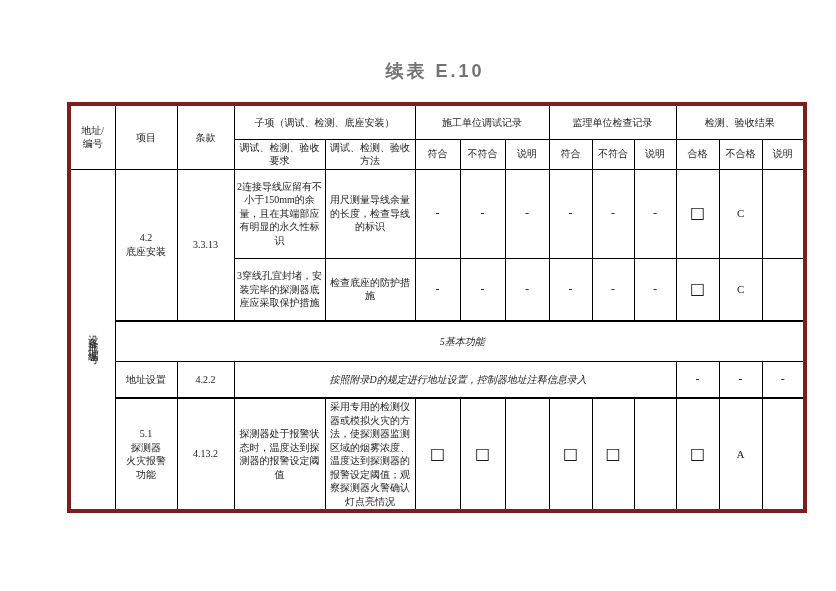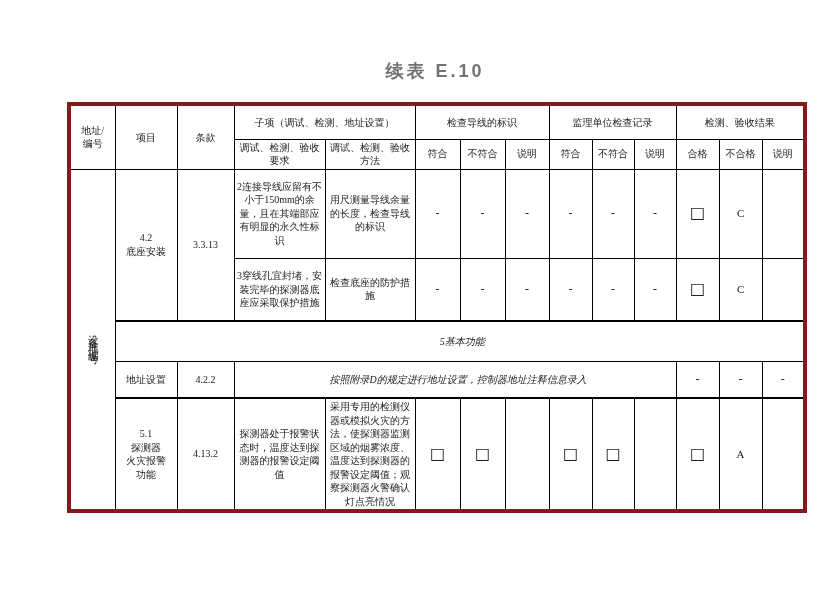--- a/index.html
+++ b/index.html
@@ -66,22 +66,22 @@
       <col style="width:43px">
       <col style="width:43px">
   </colgroup>
 
   <tbody>
       <tr style="height:35px">
     <td rowspan="2">地址/
 编号</td>
     <td rowspan="2">项目</td>
     <td rowspan="2">条款</td>
-    <td colspan="2">子项（调试、检测、地址设置）</td>
-    <td colspan="3">检查导线的标识</td>
+    <td colspan="2">子项（调试、检测、底座安装）</td>
+    <td colspan="3">施工单位调试记录</td>
     <td colspan="3">监理单位检查记录</td>
     <td colspan="3">检测、验收结果</td>
   </tr>
 
   <tr style="height:29px">
     <td>调试、检测、验收
 要求</td>
     <td>调试、检测、验收
 方法</td>
     <td>符合</td>

